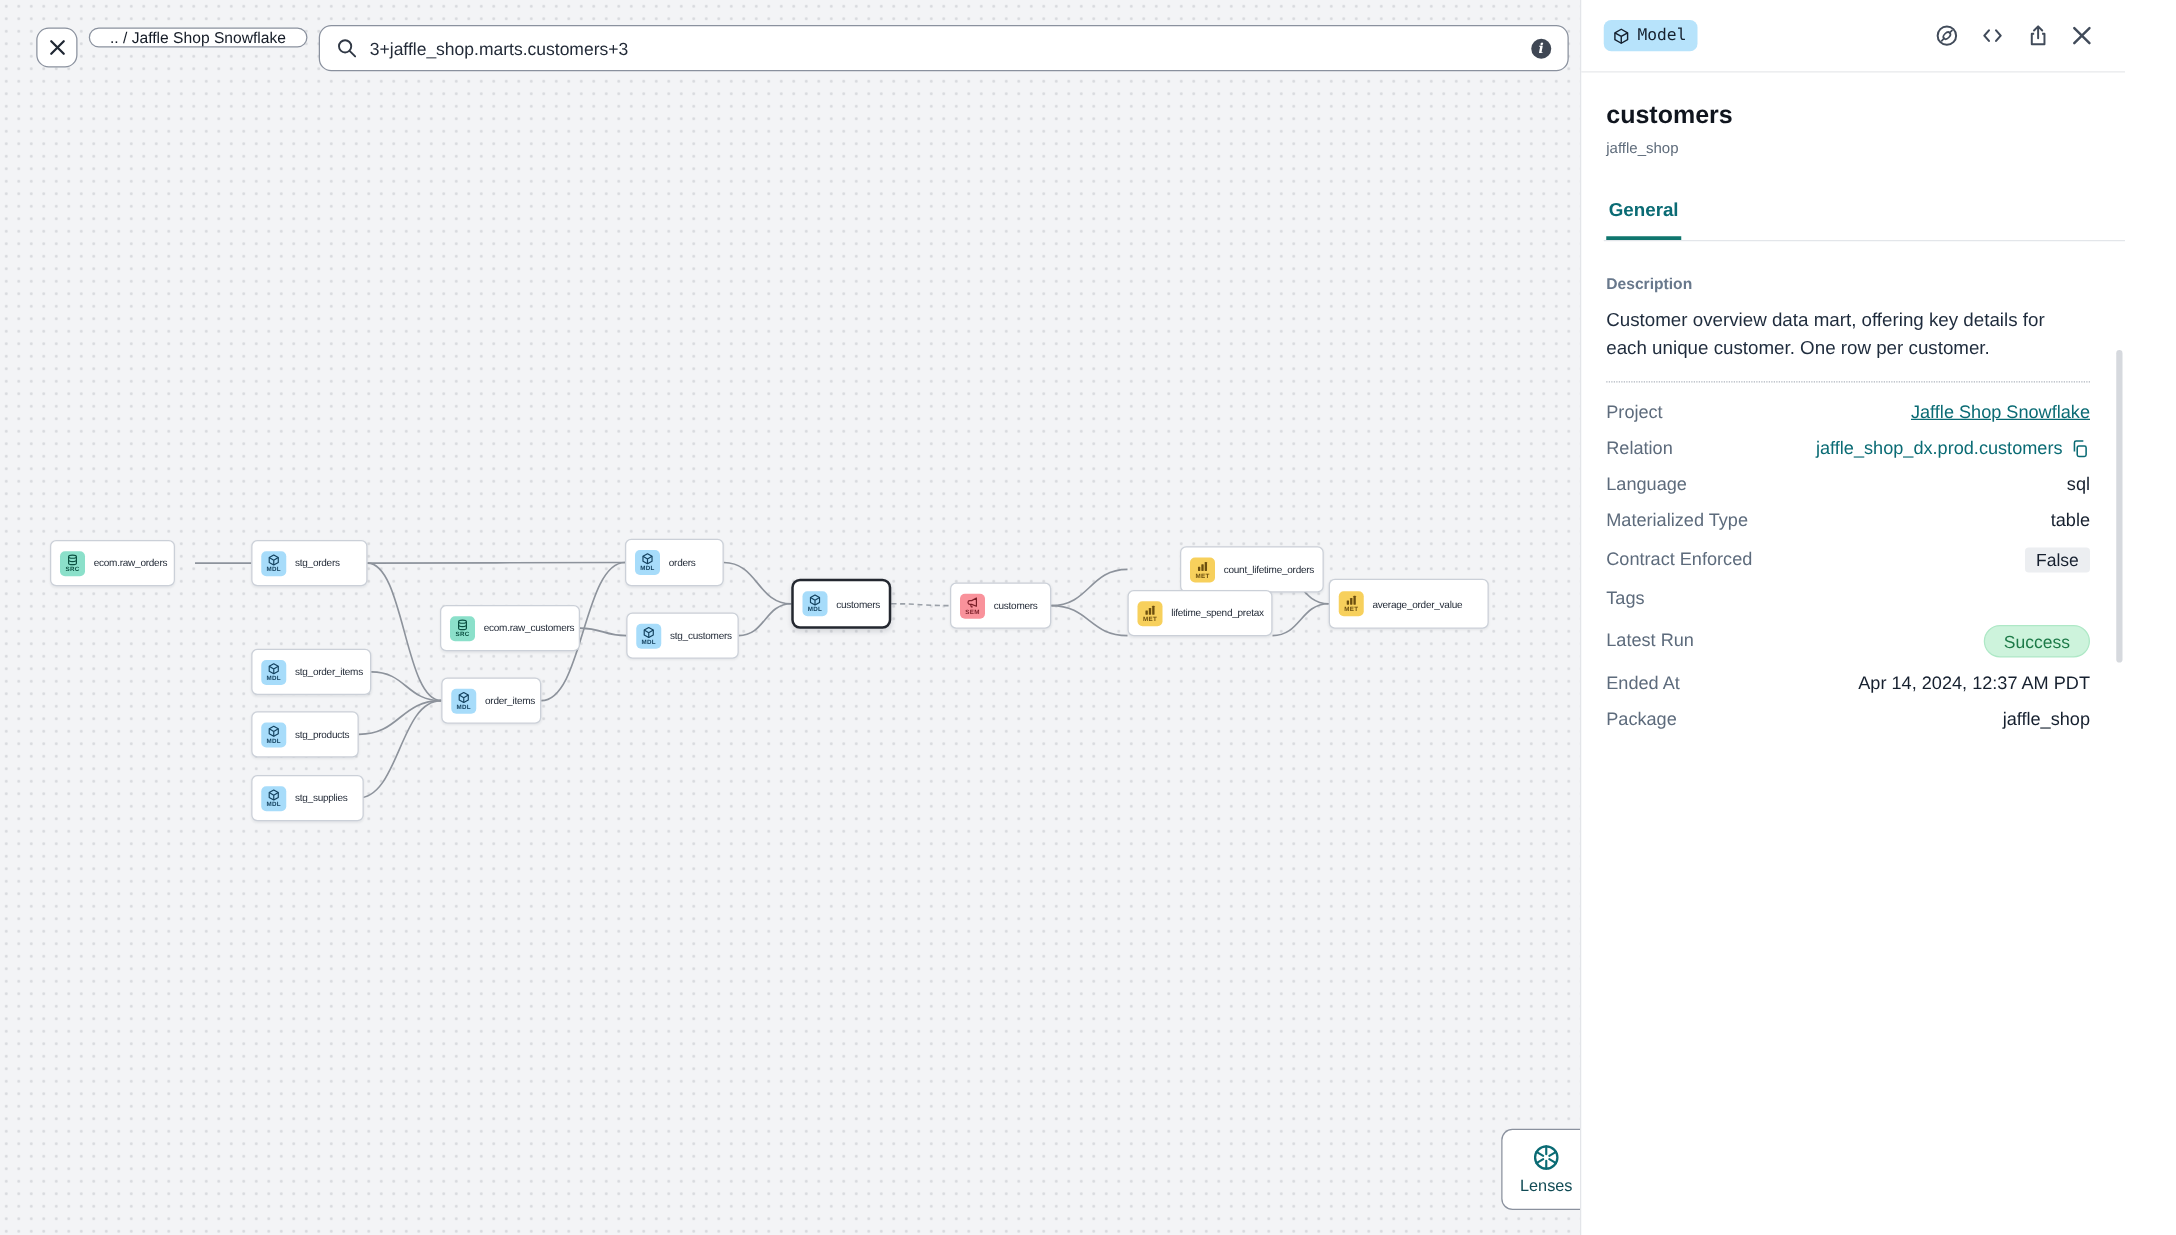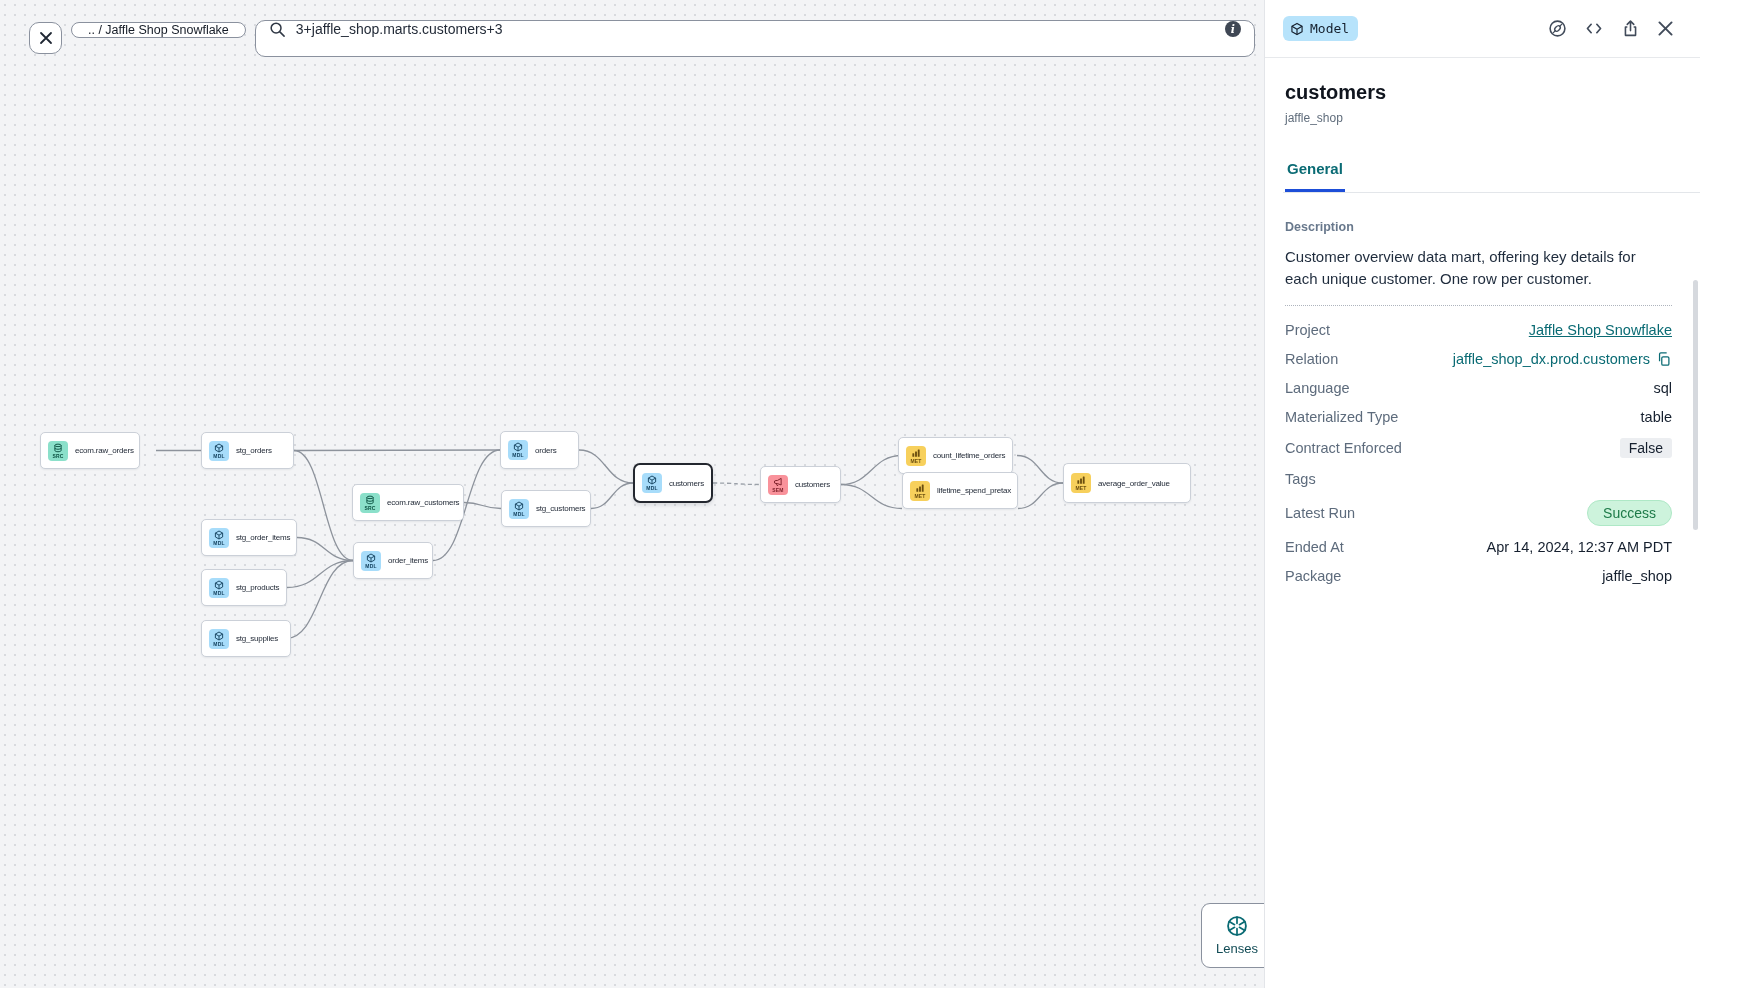--- a/index.html
+++ b/index.html
@@ -24,21 +24,21 @@
   .type-badge .tlabel{ font-size:5px; font-weight:700; letter-spacing:.2px; }
   .node .nlabel{ font-size:8px; letter-spacing:-.2px; color:#232B38; white-space:nowrap; }
 
   
   #topbar{ position:absolute; left:29px; top:20px; display:flex; align-items:flex-start; gap:9px; }
   .tb-btn{ background:#fff; border:1px solid #8A919E; border-radius:10px; color:#273140;
     display:flex; align-items:center; justify-content:center; cursor:pointer; }
   #close-lineage{ width:33px; height:32px; margin-top:2px; }
   #crumb{ height:16px; margin-top:2px; padding:0 16px; font-size:12.5px; color:#141B26; white-space:nowrap; }
   #searchbox{ width:1000px; height:37px; background:#fff; border:1px solid #8A919E; border-radius:10px;
-    display:flex; align-items:flex-start; gap:10px; padding:0 13px; }
+    display:flex; align-items:center; gap:10px; padding:0 13px; }
   #search-text{ font-size:14px; color:#232B38; flex:1; white-space:nowrap; overflow:hidden; }
   #info-dot{ width:16px; height:16px; border-radius:50%; background:#3F4754; color:#fff;
     font:italic bold 11px "DejaVu Serif",serif; display:flex; align-items:center; justify-content:center; flex:0 0 auto; cursor:pointer;}
   #refresh-btn{ width:39px; height:37px; }
 
   
   #lenses{ position:absolute; left:1201px; top:903px; width:72px; height:65px; background:#fff;
     border:1px solid #8A919E; border-radius:9px; display:flex; flex-direction:column; align-items:center;
     justify-content:center; gap:4px; cursor:pointer; color:#0A6B74; }
   #lenses span{ font-size:13px; color:#114B55; }
@@ -51,21 +51,21 @@
   #model-badge{ background:#B7E3FB; border-radius:6px; padding:5px 9px 5px 7px; display:flex; align-items:center; gap:6px;
     font-family:"DejaVu Sans Mono",monospace; font-size:13px; color:#15202E; }
   #header-icons{ display:flex; align-items:center; gap:17px; color:#414B5A; }
   #header-icons .hbtn{ background:none; border:none; cursor:pointer; color:#414B5A; display:flex; }
 
   #panel-body{ padding:0 28px 0 20px; }
   #panel-title{ margin-top:23px; font-size:20px; font-weight:700; color:#10151E; }
   #panel-subtitle{ margin-top:7px; font-size:12px; color:#5F6C7B; }
   #tabs{ margin-top:35px; border-bottom:1px solid #E3E6EA; margin-right:-28px; margin-left:-2px; }
   .tab{ display:inline-block; padding:0 2px 12px 2px; margin-left:2px; font-size:15px; font-weight:700;
-    color:#0A6B74; border-bottom:3px solid #1d4ed8; cursor:pointer;text-align:right; }
+    color:#0A6B74; border-bottom:3px solid #0f766e; cursor:pointer;text-align:right; }
 
   .section-label{ margin-top:27px; font-size:12.5px; font-weight:700; color:#68788C; }
   #description-text{ margin-top:12px; font-size:15px; line-height:22px; color:#1E2B3C; max-width:402px; }
   #dotted-divider{ margin-top:15px; border-bottom:1px dotted #AEB4BD; }
 
   #fields{ margin-top:9px; }
   .frow{ display:flex; align-items:center; justify-content:space-between; min-height:24px; padding:6.5px 0; }
   .flabel{ font-size:14.5px; color:#5D6B7C; }
   .fval{ font-size:14.5px; color:#16202F; text-align:right; display:flex; align-items:center; gap:6px; }
   .flink{ color:#0A6B74; text-decoration:underline; cursor:pointer; }
@@ -204,21 +204,21 @@
       <div class="node" style="left: 760px; top: 466px; width: 81px; height: 37px;">
         <span class="type-badge" style="background: rgb(249, 146, 155); color: rgb(122, 30, 40);">
           <svg viewBox="0 0 16 16" width="10" height="10" fill="none" stroke="currentColor" stroke-width="1.5" stroke-linejoin="round">
             <path d="M13 2.2v10.6L7 10.4H4.6a2.4 2.4 0 0 1 0-4.8H7z"></path>
             <path d="M5.6 10.7l.8 2.8h1.8"></path>
           </svg>
           <span class="tlabel">SEM</span>
         </span>
         <span class="nlabel">customers</span>
       </div>
-      <div class="node" style="left: 898px; top: 437px; width: 115px; height: 37px;">
+      <div class="node" style="left: 944px; top: 437px; width: 115px; height: 37px;">
         <span class="type-badge" style="background: rgb(247, 208, 92); color: rgb(107, 78, 15);">
           <svg viewBox="0 0 16 16" width="10" height="10" fill="currentColor">
             <rect x="2.2" y="8.5" width="3" height="5.5" rx=".6"></rect>
             <rect x="6.5" y="5.5" width="3" height="8.5" rx=".6"></rect>
             <rect x="10.8" y="2.5" width="3" height="11.5" rx=".6"></rect>
           </svg>
           <span class="tlabel">MET</span>
         </span>
         <span class="nlabel">count_lifetime_orders</span>
       </div>

